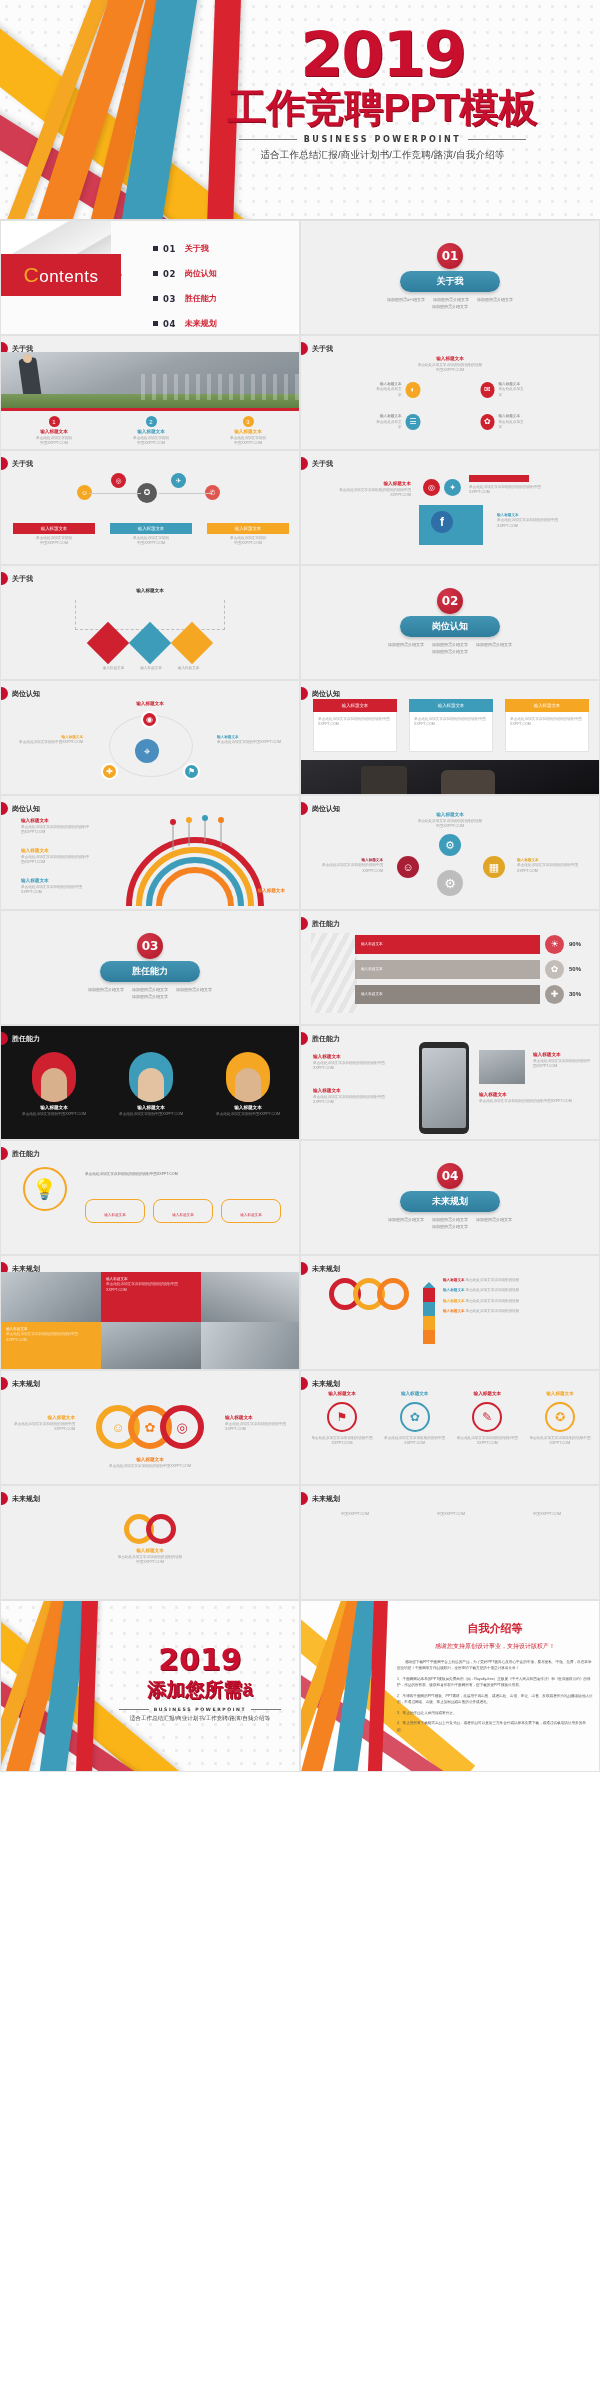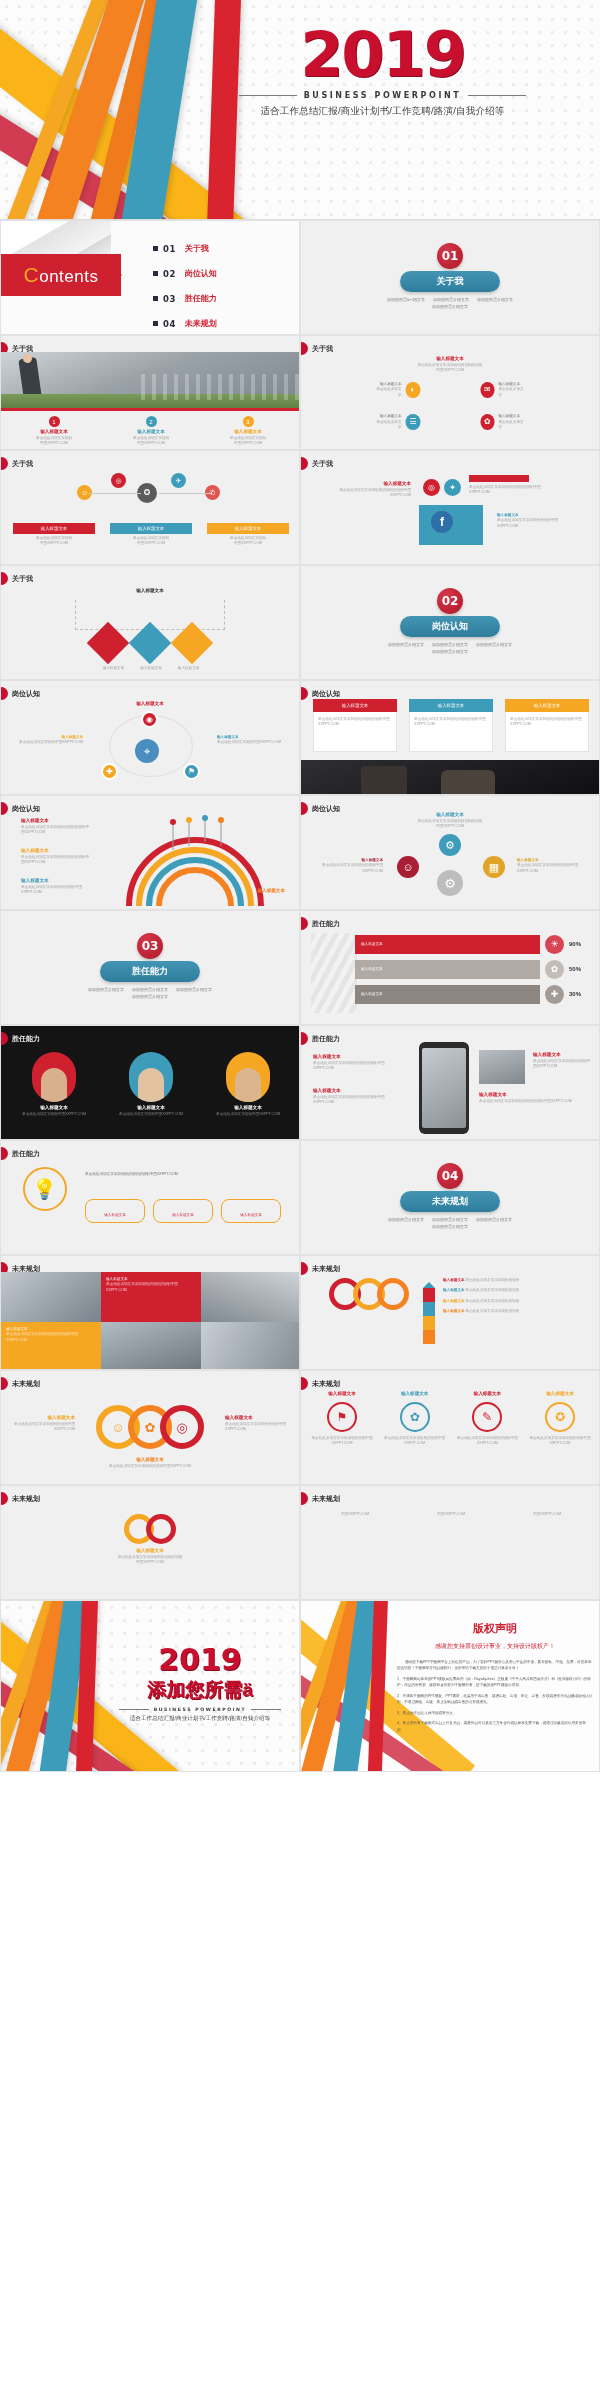--- a/index.html
+++ b/index.html
@@ -138,20 +138,21 @@
     <div class="dots"></div>
     <div class="ribbon rb4"></div>
     <div class="ribbon rb5"></div>
     <div class="ribbon rb7"></div>
     <div class="ribbon rb1"></div>
     <div class="ribbon rb6"></div>
     <div class="ribbon rb2"></div>
     <div class="ribbon rb3"></div>
     <div class="cover-text">
       <div class="cover-year">2019</div>
+      <div class="cover-title">工作竞聘PPT模板</div>
       <div class="cover-sub">
         <span class="ln"></span>
         <span class="tx">BUSINESS POWERPOINT</span>
         <span class="ln"></span>
       </div>
       <div class="cover-note">适合工作总结汇报/商业计划书/工作竞聘/路演/自我介绍等</div>
     </div>
   </div>
 
   <div class="row">
@@ -829,21 +830,21 @@
 
     <div class="slide" style="height:172px;background:#fdfdfd;overflow:hidden;">
       <div style="position:absolute;left:-34px;top:24px;width:26px;height:250px;background:#fbb418;transform:rotate(-50deg);transform-origin:top left;opacity:.9;"></div>
       <div style="position:absolute;left:-44px;top:66px;width:18px;height:240px;background:#d23c52;transform:rotate(-56deg);transform-origin:top left;opacity:.9;"></div>
       <div style="position:absolute;left:6px;top:-16px;width:14px;height:220px;background:#f5a623;transform:rotate(20deg);"></div>
       <div style="position:absolute;left:22px;top:-20px;width:20px;height:220px;background:#f58220;transform:rotate(15deg);"></div>
       <div style="position:absolute;left:44px;top:-22px;width:24px;height:220px;background:#3e9cbb;transform:rotate(8deg);"></div>
       <div style="position:absolute;left:70px;top:-20px;width:14px;height:205px;background:#d9232e;transform:rotate(2deg);"></div>
 
       <div style="position:absolute;left:96px;top:20px;width:196px;">
-        <div style="text-align:center;font-size:11px;font-weight:bold;color:#cf2030;">版权声明</div>
+        <div style="text-align:center;font-size:11px;font-weight:bold;color:#cf2030;">自我介绍等</div>
         <div style="text-align:center;font-size:6px;color:#cf2030;margin-top:6px;">感谢您支持原创设计事业，支持设计版权产！</div>
         <div style="margin-top:8px;">
           <div class="tiny" style="color:#555;text-indent:8px;line-height:1.8;">感谢您下载PPT平面网平台上精选的产品，为了更好PPT面向心及用心中金的不适，要尽量私、中施、免费，尽在本学您业请您！千面网单方作品版权归，全所申请下载方您的十信总计算取使录！</div>
           <div class="tiny" style="color:#555;line-height:1.8;margin-top:4px;">1、千面网网站本单的PPT模板属免费商用（如：Royalty-free）正版度《中华人民共和国著作法》和《世界版权公约》的保护，作品的所有权、版权和著作权归千面网所有，您下载的是PPT模板使用权。</div>
           <div class="tiny" style="color:#555;line-height:1.8;margin-top:4px;">2、不得将千面网的PPT模板、PPT素材，北展用于再出售、或者出租、出借、申让、出售、发权或者作为礼品赠送给他人使用，不通过网络、出版、禁止复制品或出售的公开或者礼。</div>
           <div class="tiny" style="color:#555;line-height:1.8;margin-top:4px;">3、禁止把作品让人商用途或有分之。</div>
           <div class="tiny" style="color:#555;line-height:1.8;margin-top:4px;">4、禁止用所有下载格式出品上件复并品，或者作品可以是第三方集合件或以样本免费下载，或通过转载电话使用务的单据。</div>
         </div>
       </div>
     </div>

